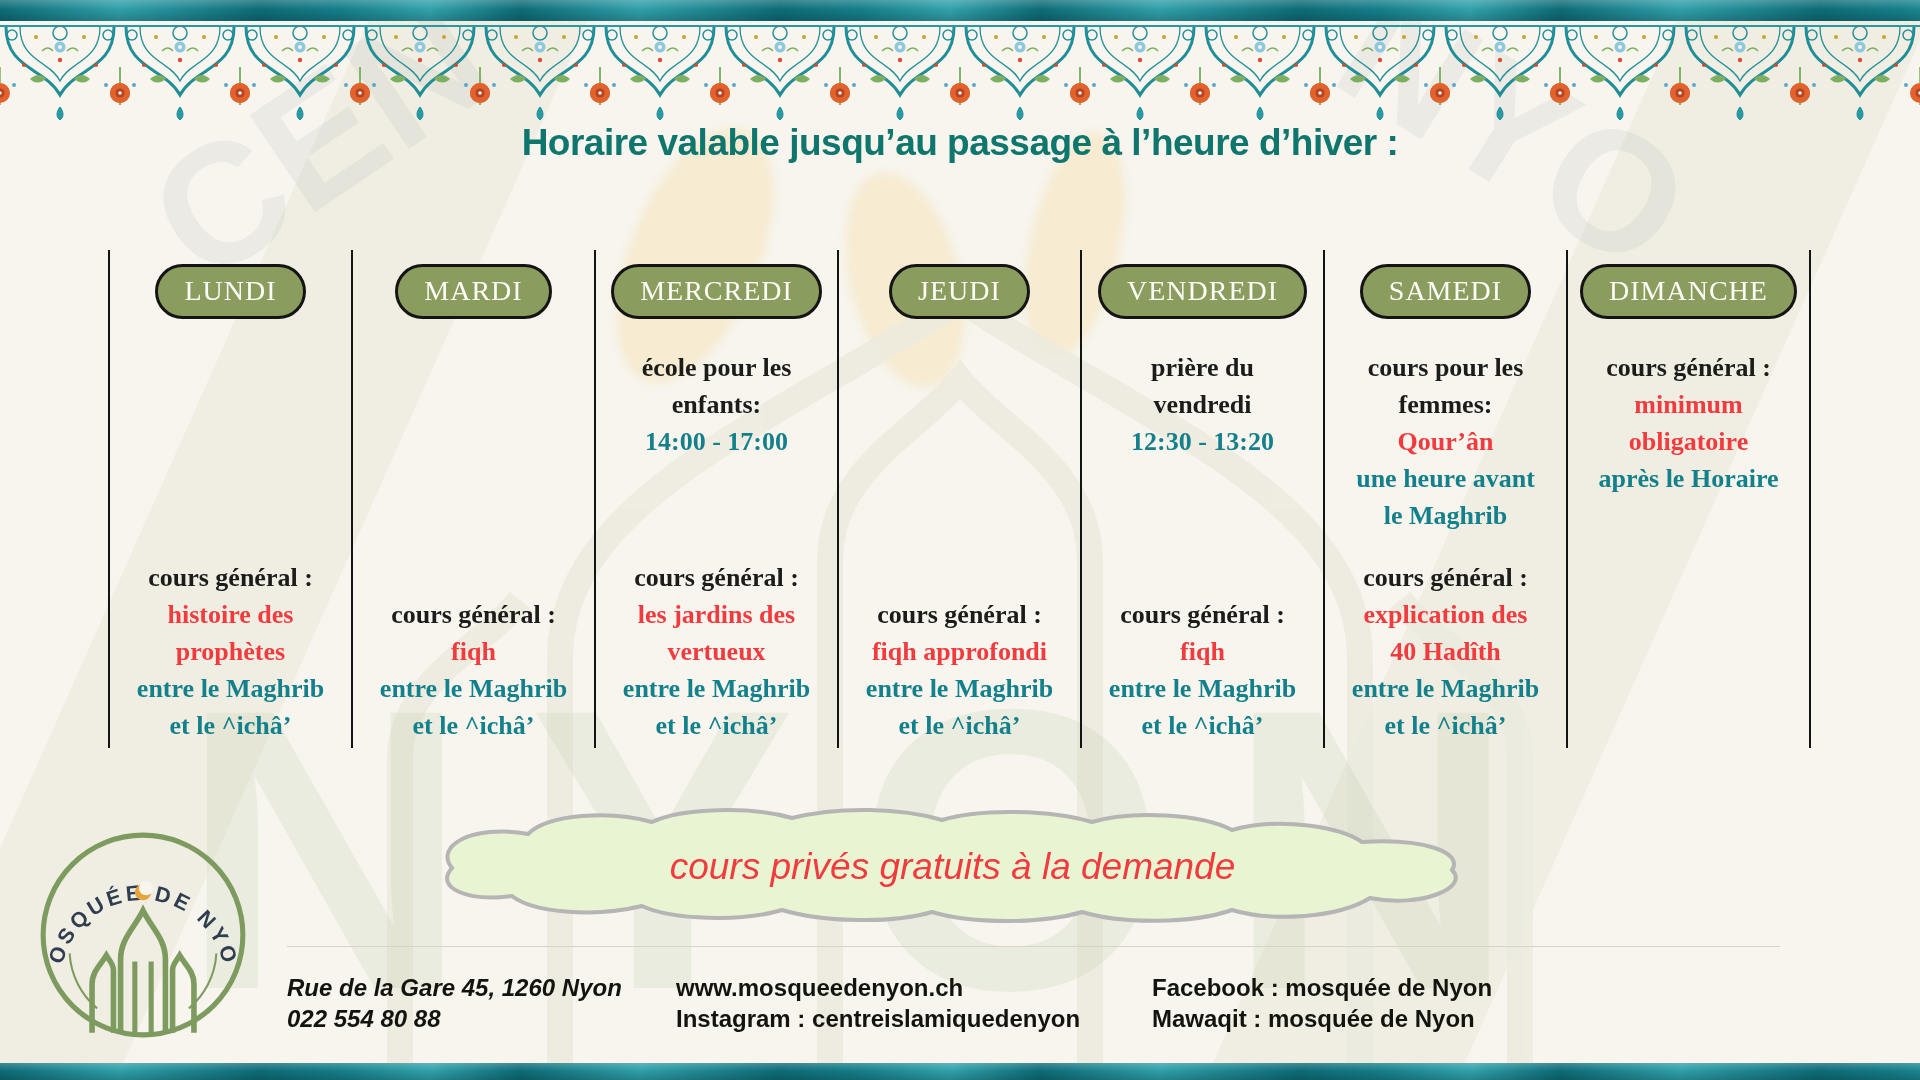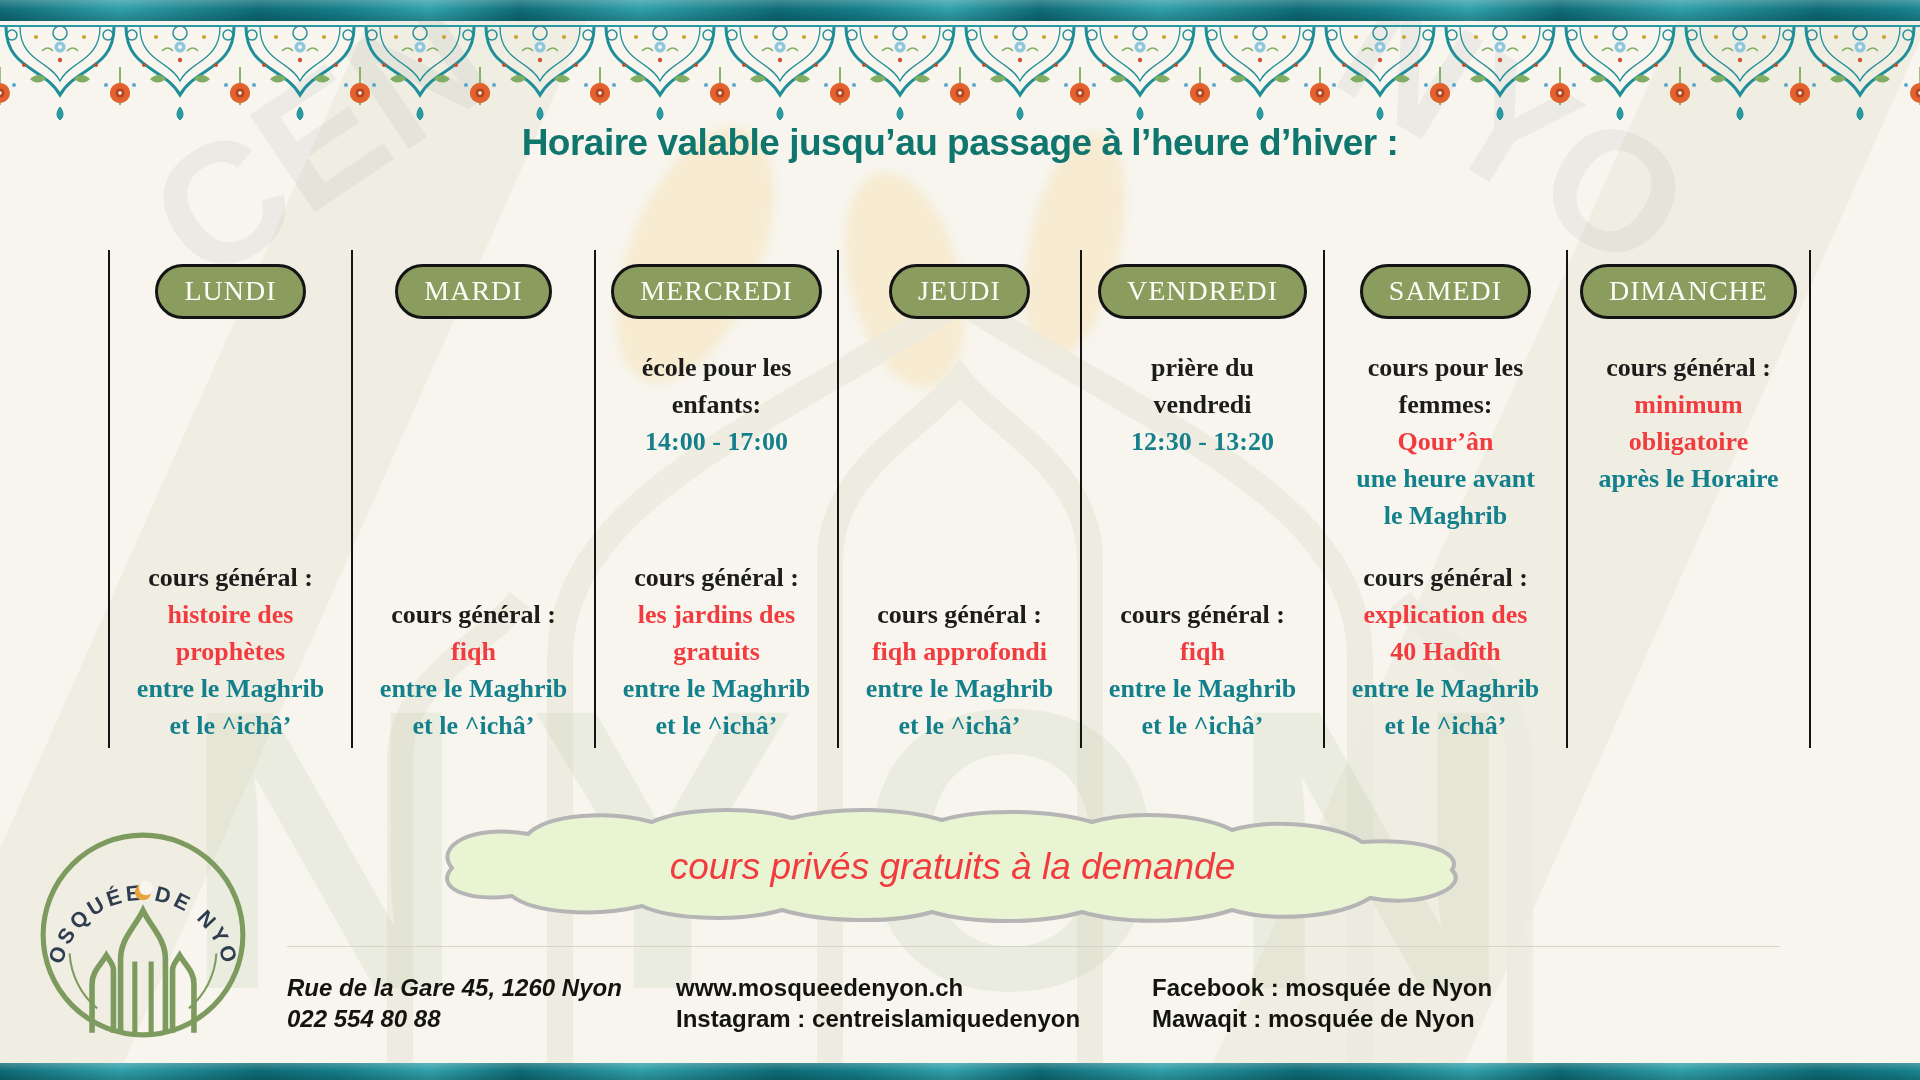--- a/index.html
+++ b/index.html
@@ -572,21 +572,21 @@
     <div class="col">
       <div class="pill">MERCREDI</div>
       <div class="block top">
         <div class="line c-black">école pour les</div>
         <div class="line c-black">enfants:</div>
         <div class="line c-teal">14:00 - 17:00</div>
       </div>
       <div class="block bottom">
         <div class="line c-black">cours général :</div>
         <div class="line c-red">les jardins des</div>
-        <div class="line c-red">gratuits</div>
+        <div class="line c-red">vertueux</div>
         <div class="line c-teal">entre le Maghrib</div>
         <div class="line c-teal">et le ^ichâ’</div>
       </div>
     </div>
     <div class="col">
       <div class="pill">JEUDI</div>
       <div class="block top"></div>
       <div class="block bottom">
         <div class="line c-black">cours général :</div>
         <div class="line c-red">fiqh approfondi</div>

